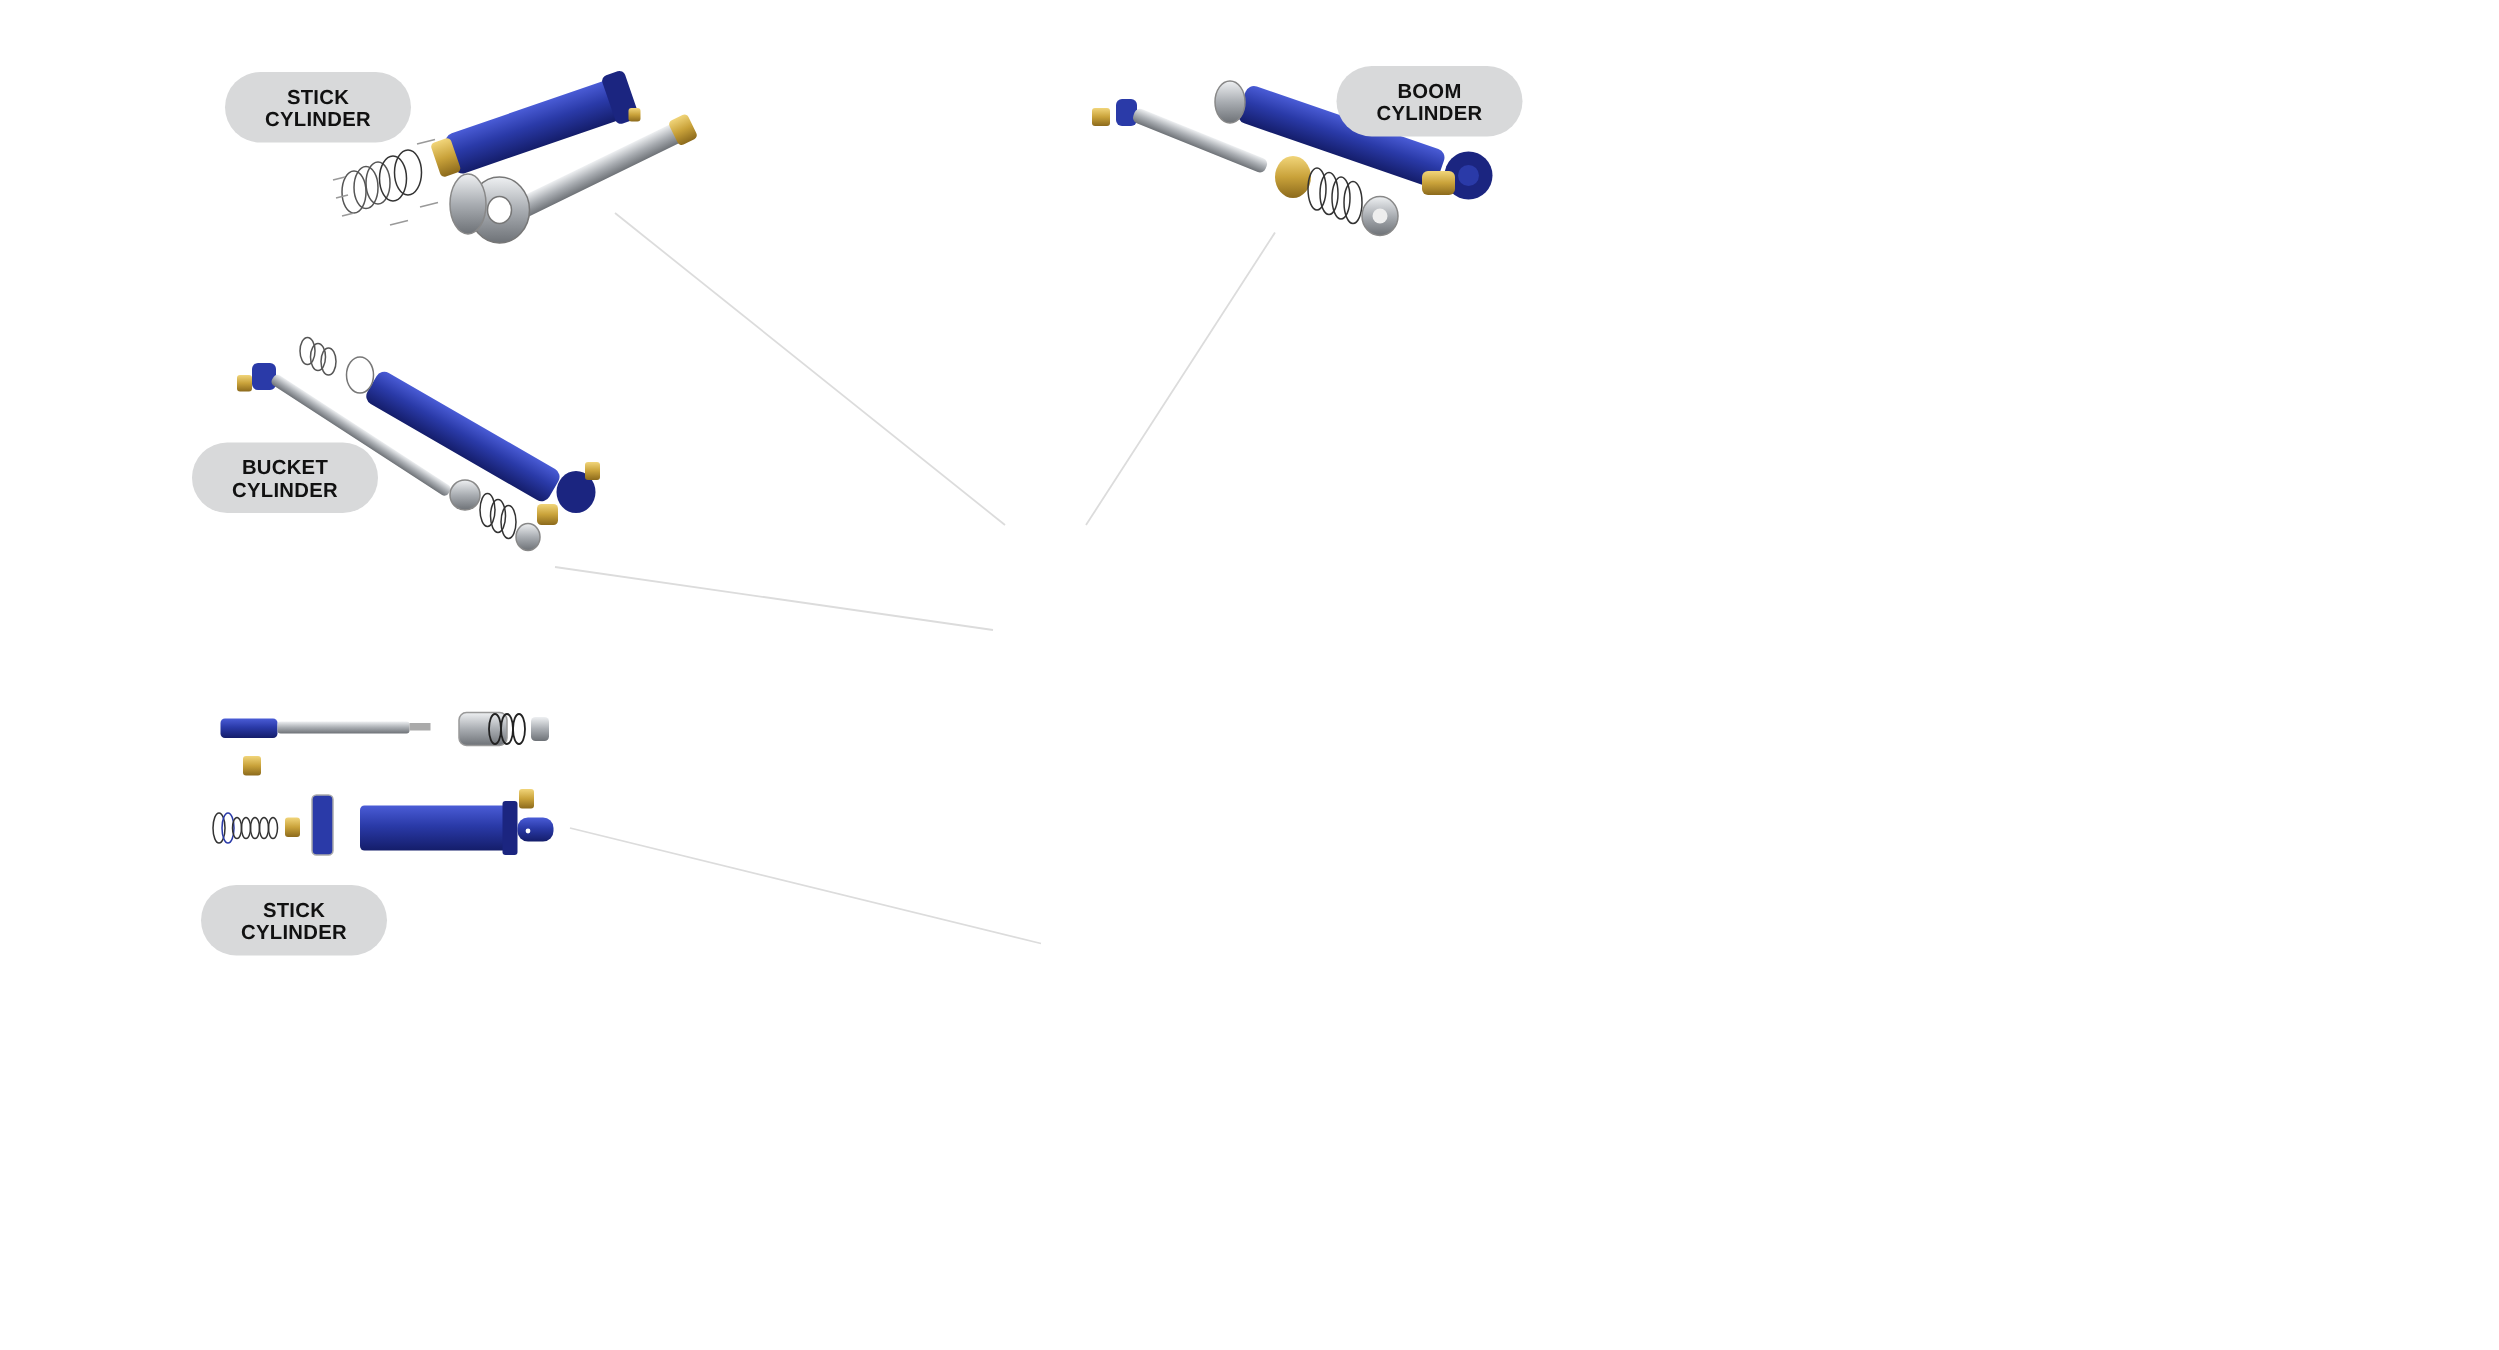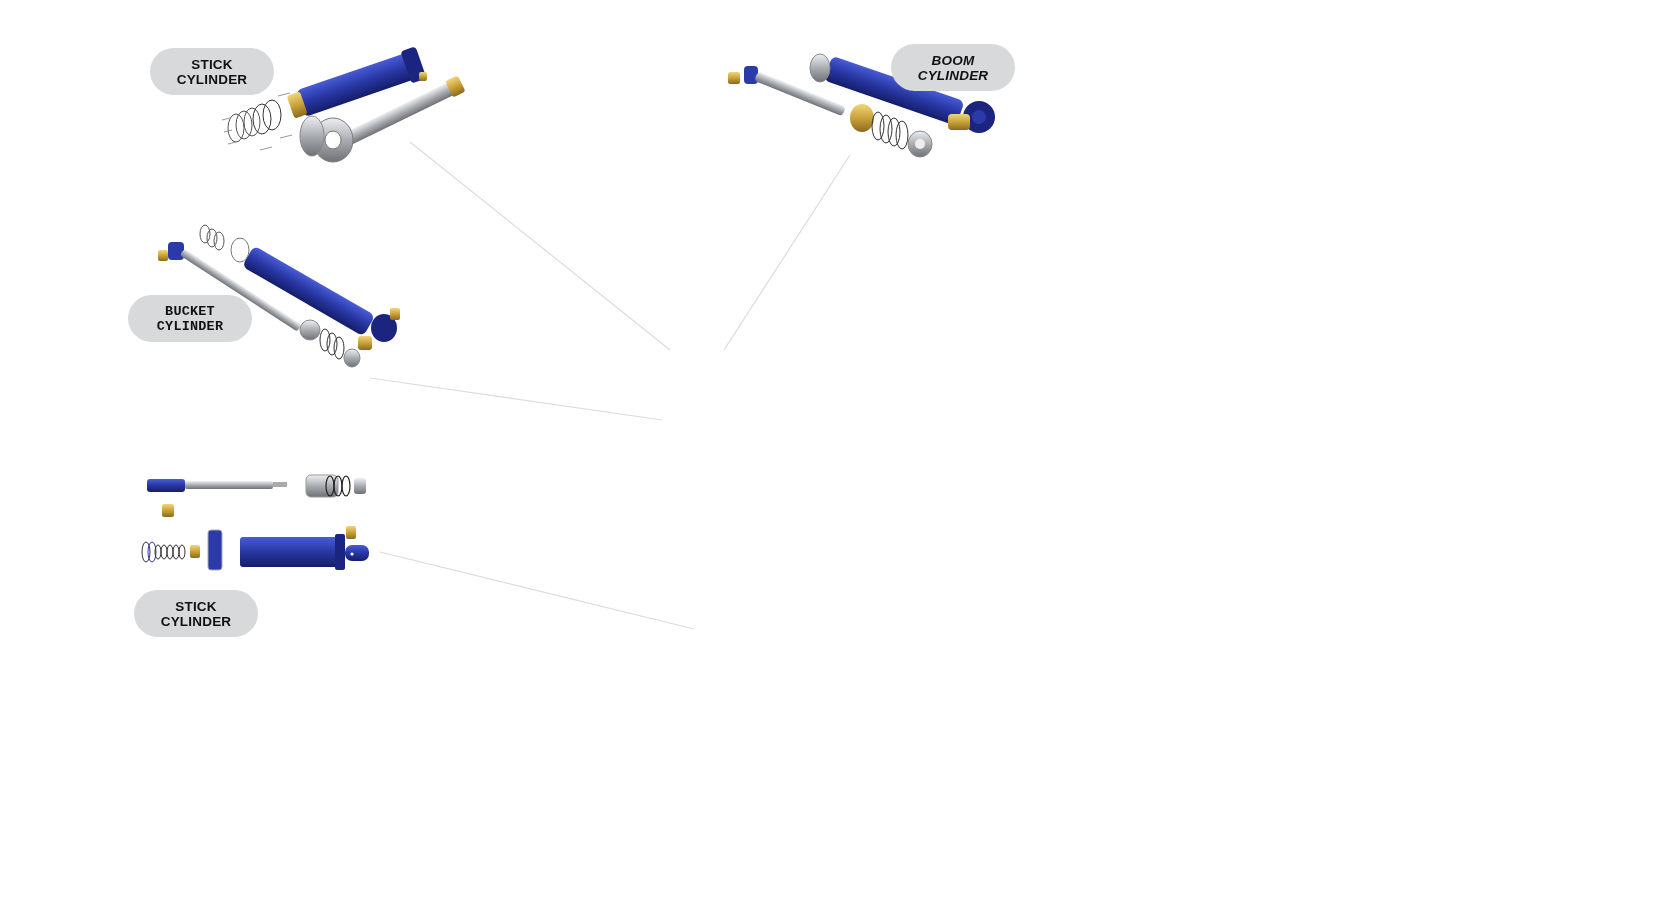--- a/index.html
+++ b/index.html
@@ -158,26 +158,26 @@
       <circle cx="352" cy="554" r="1.6" fill="#fff"></circle>
       <rect x="346" y="526" width="10" height="13" rx="2" fill="url(#brassG)"></rect>
     </g>
   </svg>
 
   <div class="pill" style="left:150px; top:48px;">
     <span>STICK</span>
     <span>CYLINDER</span>
   </div>
 
-  <div class="pill" style="left:891px; top:44px;font-style:italic;">
+  <div class="pill" style="left:891px; top:44px;">
     <span>BOOM</span>
     <span>CYLINDER</span>
   </div>
 
-  <div class="pill" style="left:128px; top:295px;font-family:Liberation Mono, monospace;">
+  <div class="pill" style="left:128px; top:295px;">
     <span>BUCKET</span>
     <span>CYLINDER</span>
   </div>
 
   <div class="pill" style="left:134px; top:590px;">
     <span>STICK</span>
     <span>CYLINDER</span>
   </div>
 
 </div>

